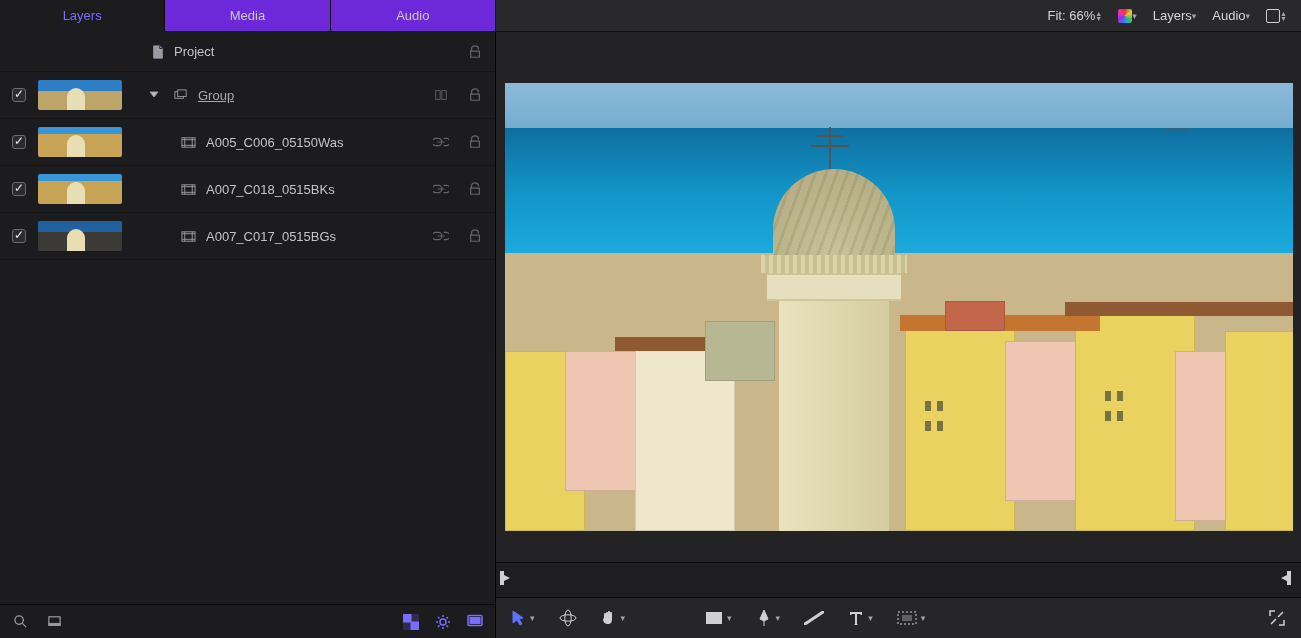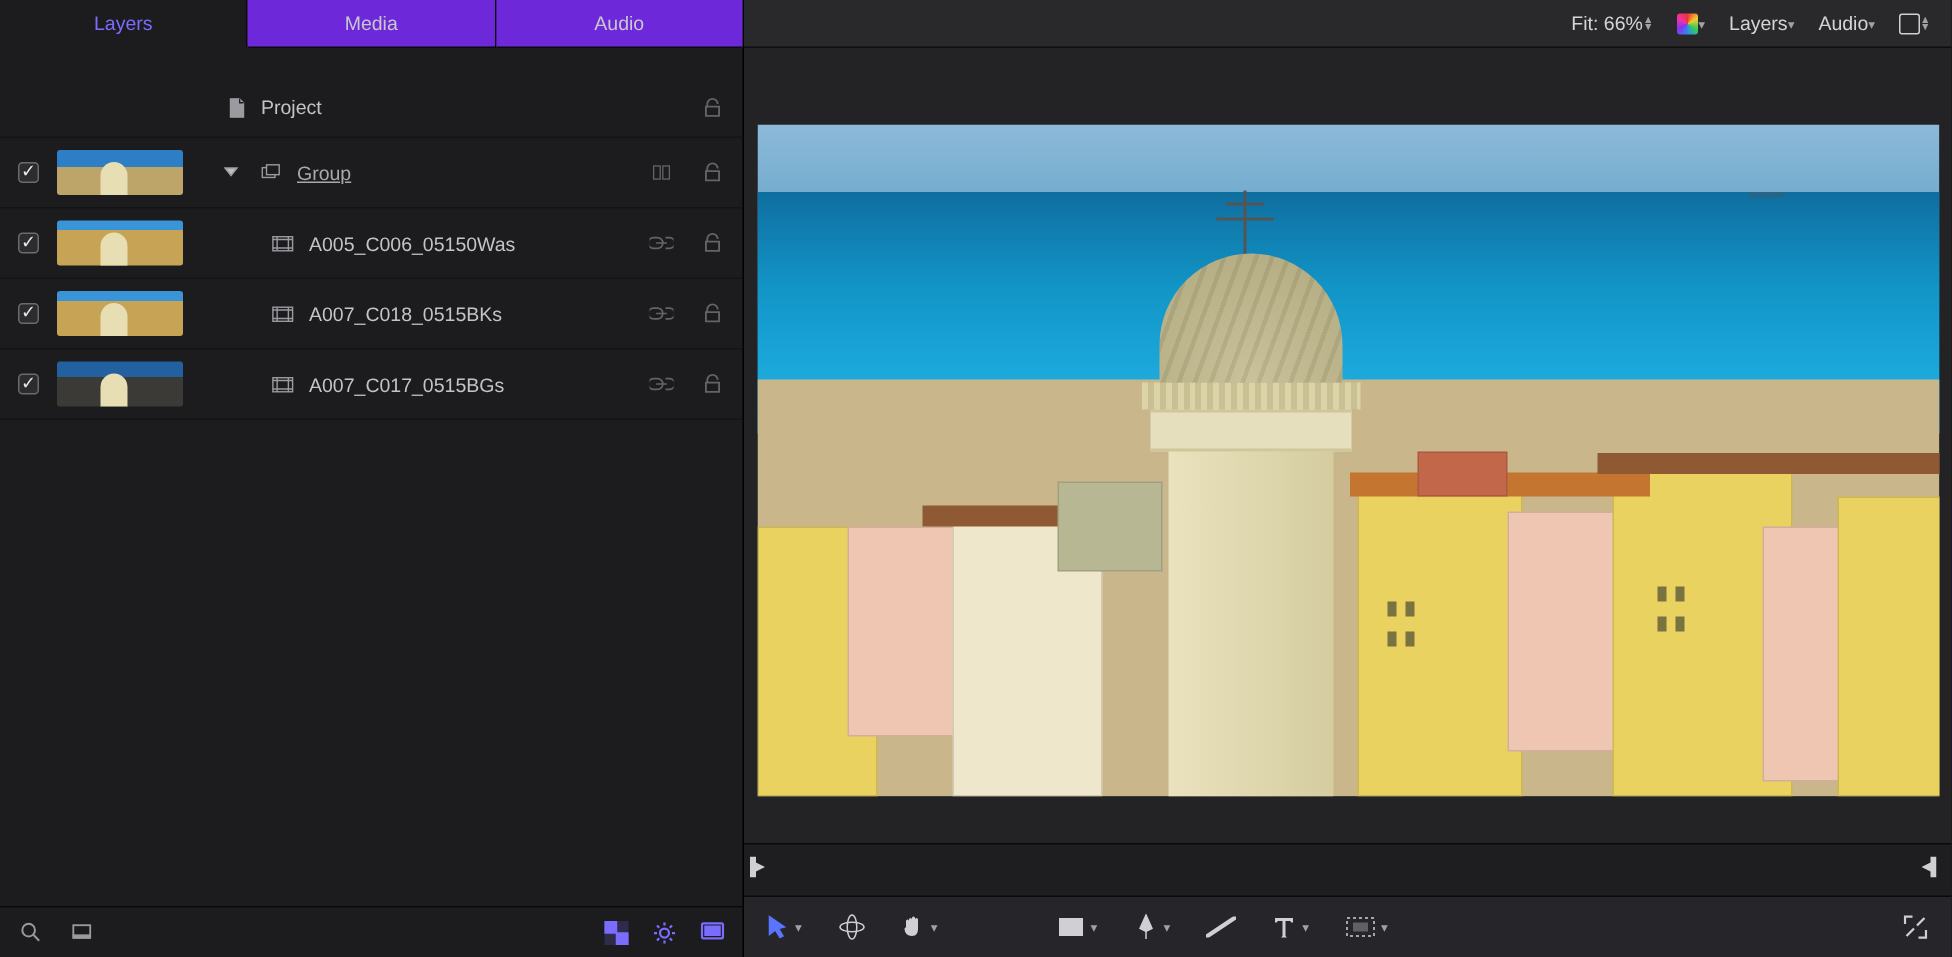--- a/index.html
+++ b/index.html
@@ -27,21 +27,21 @@
 
 .layer-body { flex:1; display:flex; align-items:center; gap:10px; padding-left:16px; }
 .layer-body.indent { padding-left:50px;align-items:flex-end; }
 .layer-name { flex:1; color:#c4c4c8; }
 .layer-name.underline { text-decoration:underline; color:#a9a9ad; }
 
 .ico { width:16px; height:16px; display:inline-flex; align-items:center; justify-content:center; fill:#9a9aa0; stroke:#9a9aa0; }
 .ico.dim { opacity:.65; }
 .row-right { display:flex; align-items:center; gap:18px; margin-left:auto; color:#8a8a90; }
 
-.layer-area { flex:1; overflow:auto;margin-top:20px; }
+.layer-area { flex:1; overflow:auto; }
 .sidebar-footer { height:34px; display:flex; align-items:center; gap:18px; padding:0 12px; border-top:1px solid #0a0a0a; }
 .sidebar-footer .right { margin-left:auto; display:flex; gap:16px; }
 
 
 .main { flex:1; display:flex; flex-direction:column; background:#232326; }
 .toolbar { height:32px; display:flex; align-items:center; justify-content:flex-end; gap:16px; padding:0 14px; font-size:13px; color:#d4d4d8; border-bottom:1px solid #0e0e10; background:#29292c; }
 .toolbar .tb-item { display:flex; align-items:center; gap:0; cursor:pointer; }
 .caret { font-size:9px; color:#a0a0a6; }
 .stepper { display:inline-flex; flex-direction:column; line-height:5px; font-size:7px; color:#a0a0a6; }
 

